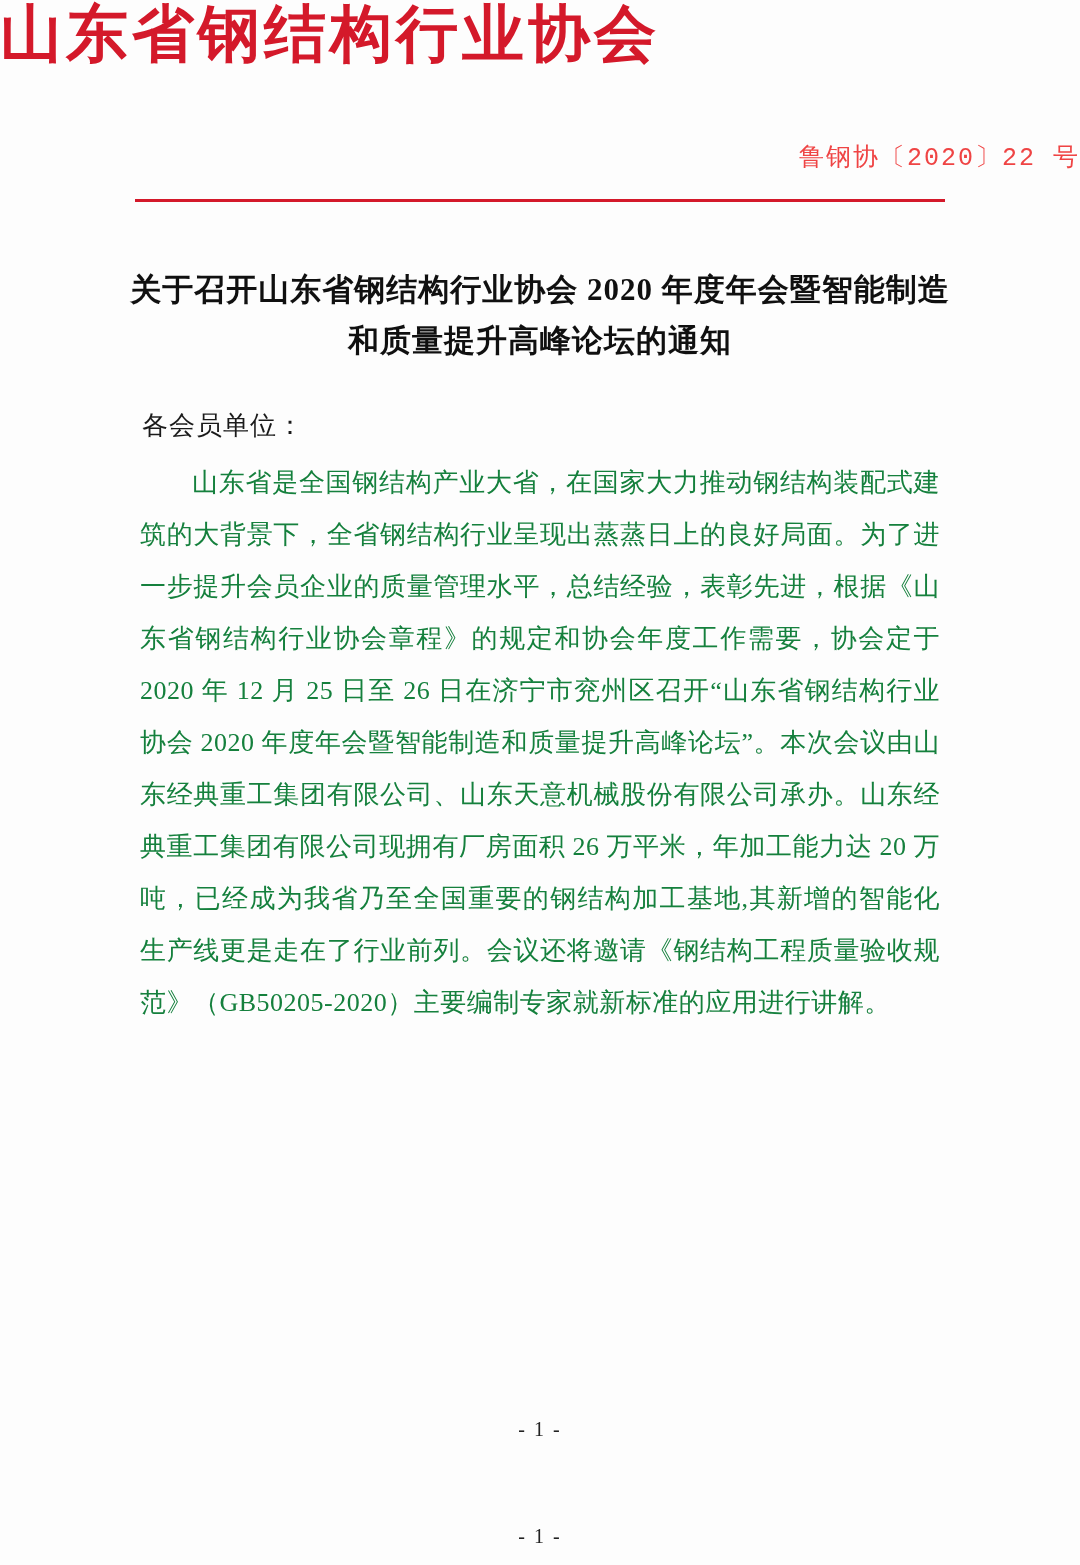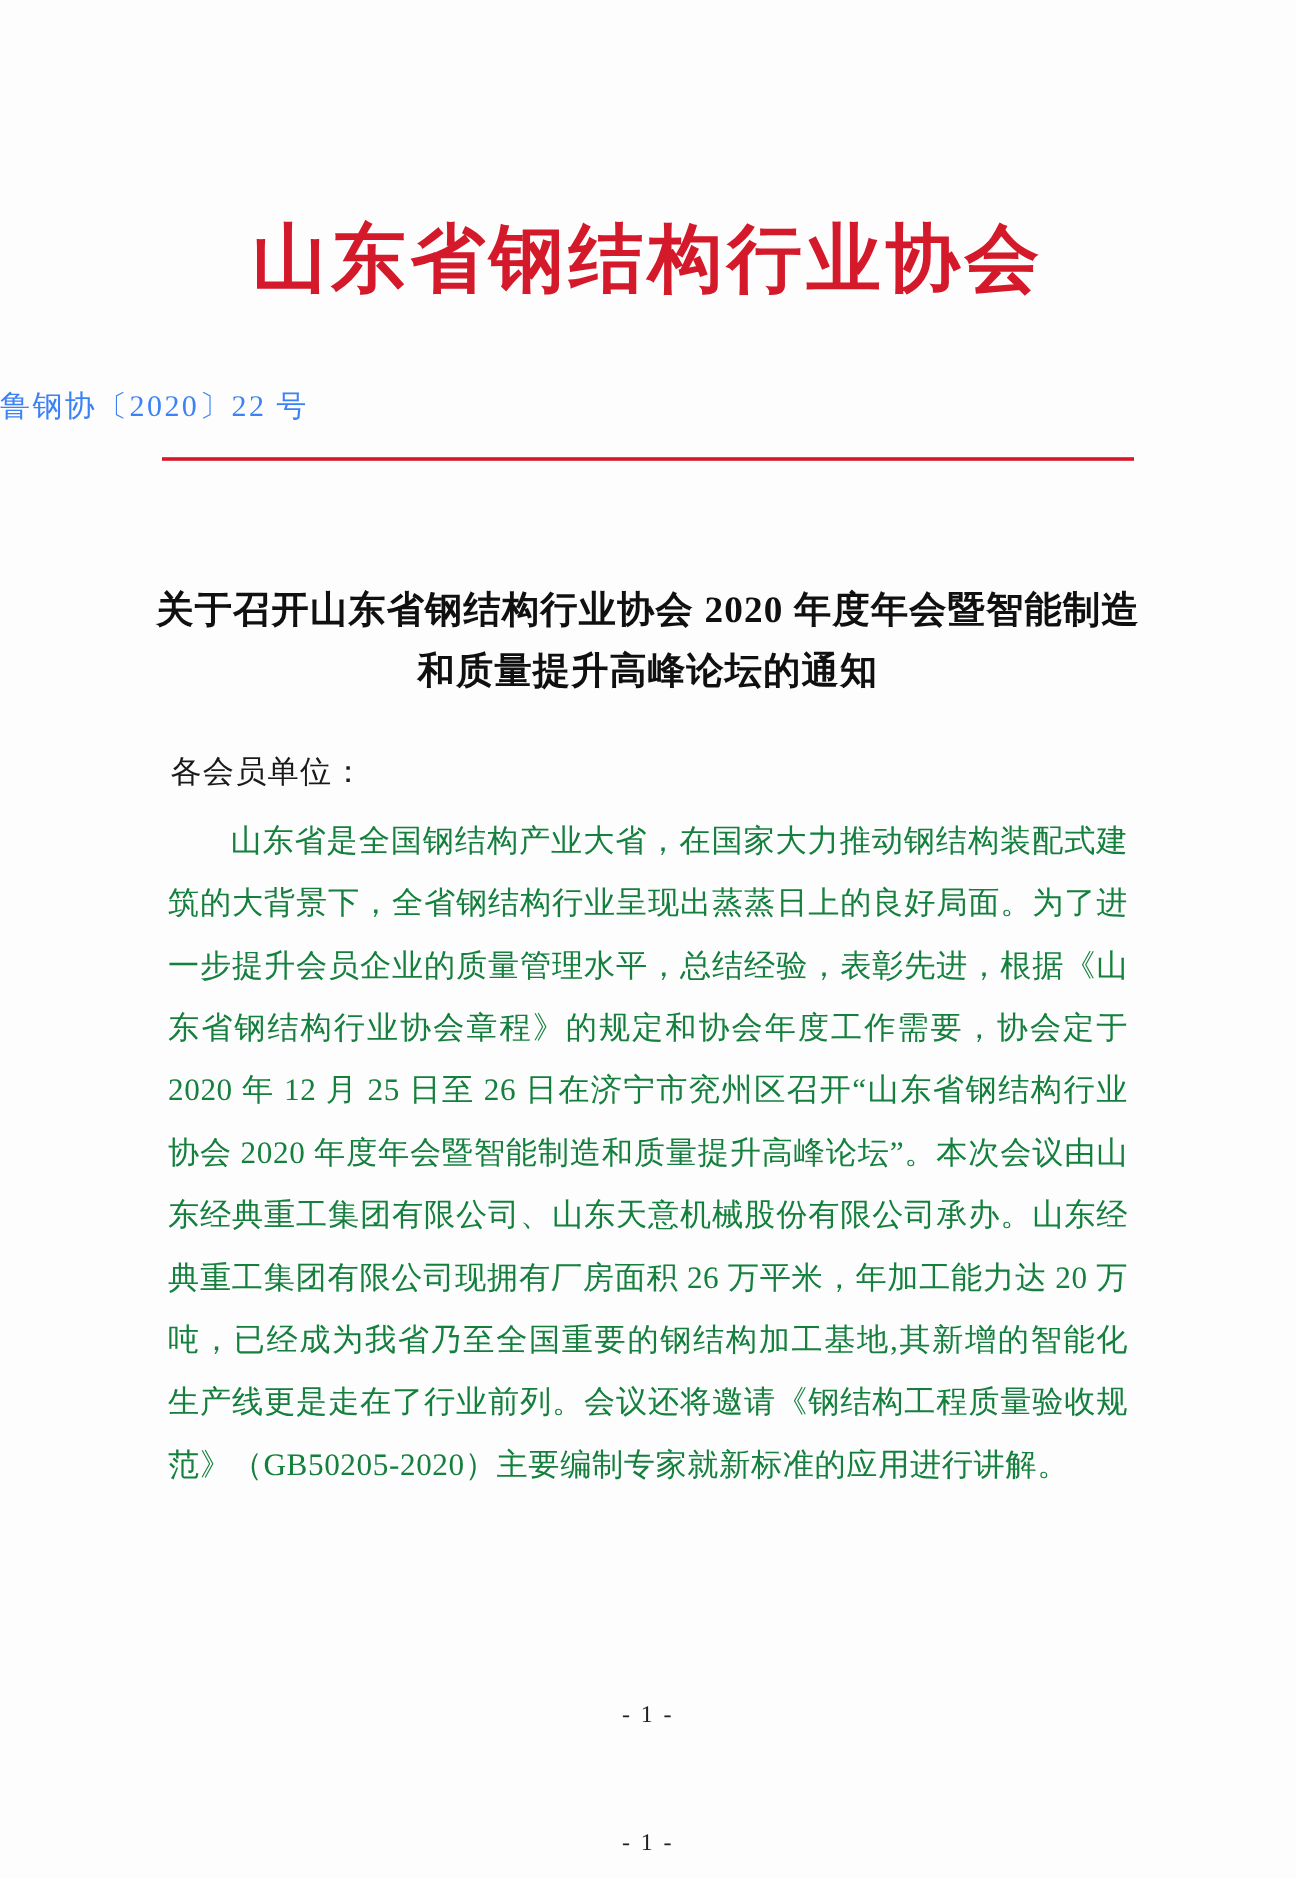--- a/index.html
+++ b/index.html
@@ -16,48 +16,46 @@
     overflow: hidden;
   }
   .page {
     width: 1080px;
     height: 1565px;
     position: relative;
     background: #fdfdfd;
     box-sizing: border-box;
   }
   .doc-header {
-    text-align: center;
-    padding-top: 182px;
   }
   .org-title {
     color: #d4192a;
     font-family: "DejaVu Serif", "Liberation Serif", serif;
     font-weight: bold;
     font-size: 62px;
     letter-spacing: 4px;
     line-height: 1.1;
     white-space: nowrap;
   }
   .doc-number {
     margin-top: 72px;
-    text-align: left;
+    text-align: right;
     font-size: 25px;
     letter-spacing: 2px;
-    color: #3b82f6;
-    font-family: Liberation Serif, serif;
+    color: #ef4444;
+    font-family: Liberation Mono, monospace;
   }
   .red-rule {
     margin: 26px auto 0 auto;
     width: 810px;
     height: 3px;
     background: #d4192a;
   }
   .doc-title {
-    margin: 98px auto 0 auto;
+    margin: 62px auto 0 auto;
     width: 820px;
     text-align: center;
     font-size: 31px;
     font-weight: bold;
     line-height: 1.65;
     letter-spacing: 1px;
     color: #101010;
   }
   .salutation {
     margin: 42px 0 0 142px;

